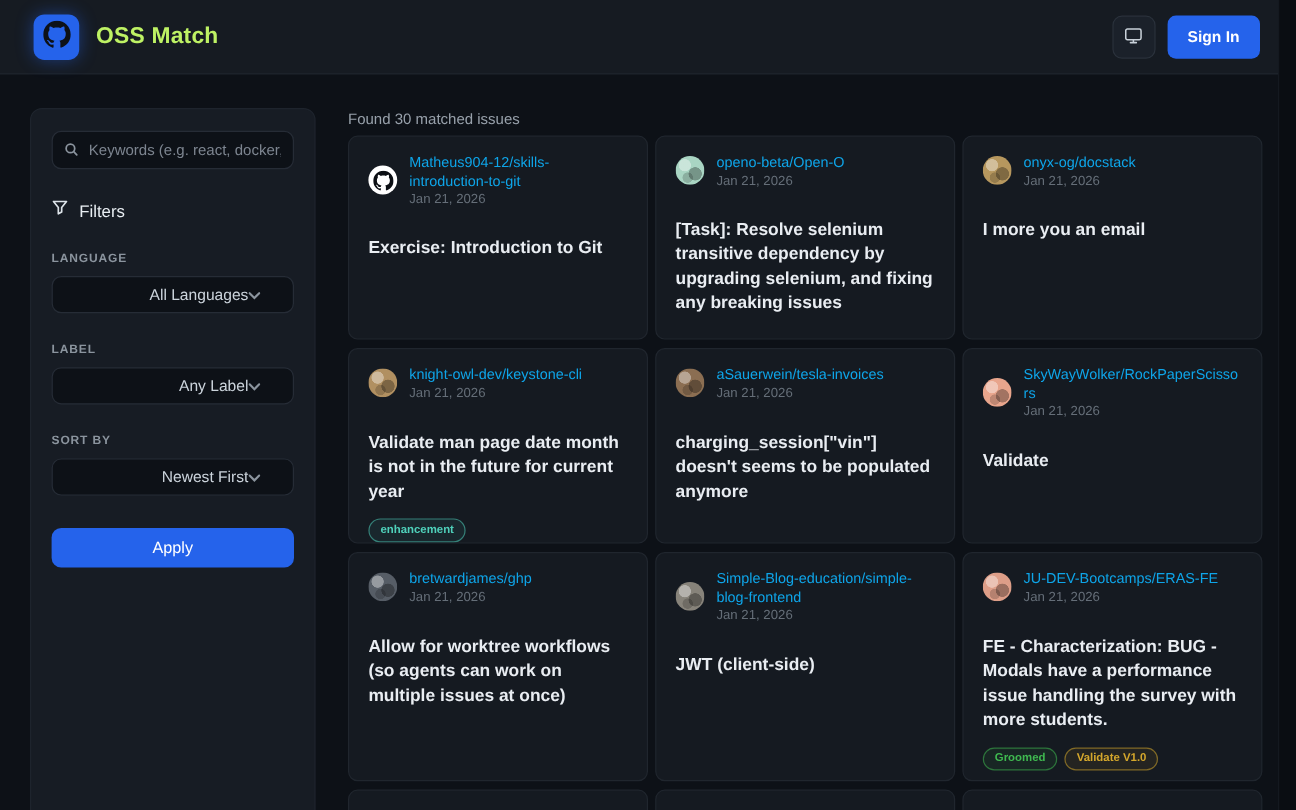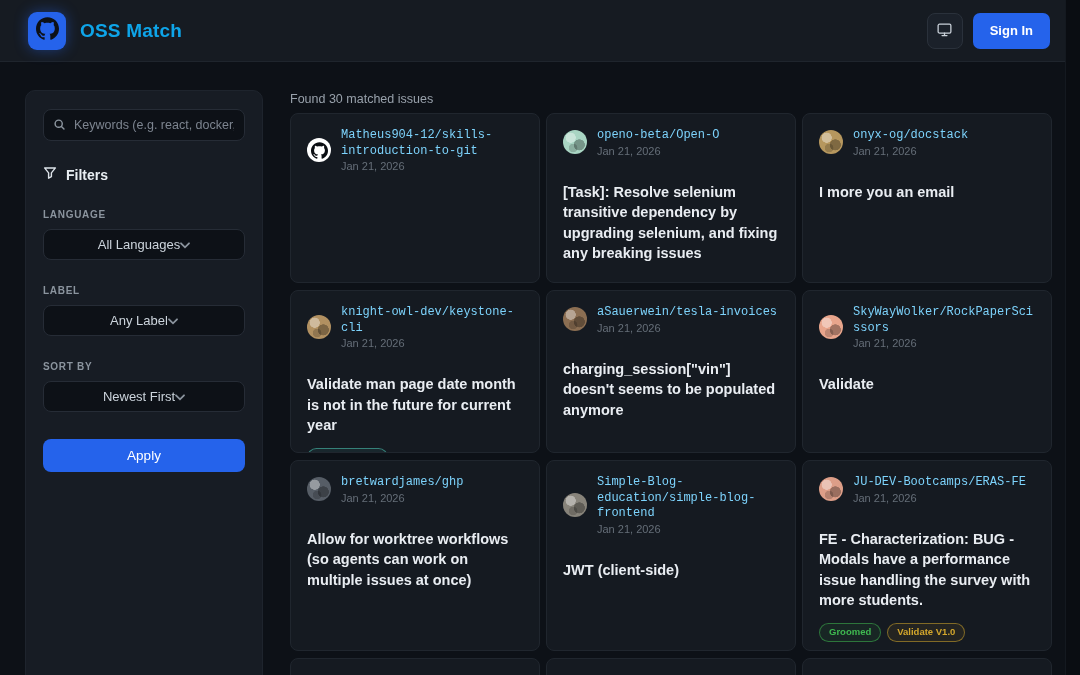--- a/index.html
+++ b/index.html
@@ -15,21 +15,21 @@
     position:absolute; top:0; left:0; width:1080px; height:62px;
     background:#161b22; border-bottom:1px solid #1f252d;
     display:flex; align-items:center; padding:0 30px 0 28px;
   }
   .logo-tile {
     width:38px; height:38px; border-radius:9px; background:#2563eb;
     display:flex; align-items:center; justify-content:center;
     box-shadow:0 0 14px rgba(37,99,235,.45);
   }
   .logo-tile svg { width:23px; height:23px; fill:#0d1117; }
-  .app-title { margin-left:14px; font-size:19px; font-weight:700; color:#0ea5e9; letter-spacing:.2px; }
+  .app-title { margin-left:14px; font-size:19px; font-weight:700; color:#bef264; letter-spacing:.2px; }
   .header-right { margin-left:auto; display:flex; align-items:center; gap:10px; }
   .icon-btn {
     width:36px; height:36px; border-radius:8px; background:#1b212a;
     border:1px solid #2a313b; display:flex; align-items:center; justify-content:center; cursor:pointer;
   }
   .icon-btn svg { width:17px; height:17px; stroke:#c9d1d9; fill:none; stroke-width:1.8; stroke-linecap:round; }
   .signin-btn {
     height:36px; padding:0 17px; border:none; border-radius:7px;
     background:#2563eb; color:#fff; font-family:inherit;
     font-size:13px; font-weight:700; cursor:pointer;
@@ -46,27 +46,27 @@
     stroke:#8b949e; fill:none; stroke-width:1.8; stroke-linecap:round;
   }
   .search-input {
     width:100%; height:32px; background:#0d1117; border:1px solid #262c36;
     border-radius:8px; color:#c9d1d9; font-family:inherit; font-size:12.5px;
     padding:0 10px 0 30px; outline:none;
   }
   .search-input::placeholder { color:#7d8590; }
   .filters-row { margin-top:25px; display:flex; align-items:center; gap:9px; }
   .filters-row svg { width:14px; height:14px; stroke:#dde3e9; fill:none; stroke-width:1.6; stroke-linejoin:round; }
-  .filters-title { font-size:14px; font-weight:700; color:#e9eef3; }
+  .filters-title { font-size:14px; font-weight:400; color:#e9eef3; }
   .group-label {
     margin-top:25px; font-size:10px; font-weight:700; color:#8b949e; letter-spacing:.7px;
   }
   .select {
     margin-top:9px; height:31px; background:#0d1117; border:1px solid #262c36;
-    border-radius:8px; display:flex; align-items:center; justify-content:center;
+    border-radius:8px; display:flex; align-items:center; justify-content:flex-end;
     padding:0 27px; font-size:13px; color:#ccd4dc; cursor:pointer;
   }
   .select svg { width:10px; height:7px; stroke:#8b949e; fill:none; stroke-width:1.8; stroke-linecap:round; }
   .apply-btn {
     margin-top:27px; width:100%; height:33px; border:none; border-radius:8px;
     background:#2563eb; color:#fff; font-family:inherit; font-size:13.5px; font-weight:400; cursor:pointer;
   }
   
   .results-count { position:absolute; left:290px; top:92px; font-size:12.5px; color:#98a1ab; }
   .grid {
@@ -84,21 +84,21 @@
     width:24px; height:24px; border-radius:50%; flex:none;
     background-color:#888;
     background-image:
       radial-gradient(circle at 32% 32%, rgba(255,255,255,.38) 0 21%, rgba(255,255,255,0) 23%),
       radial-gradient(circle at 68% 62%, rgba(0,0,0,.30) 0 24%, rgba(0,0,0,0) 26%),
       radial-gradient(circle at 42% 75%, rgba(0,0,0,.18) 0 18%, rgba(0,0,0,0) 20%);
   }
   .avatar.gh { background:#fff; display:flex; align-items:center; justify-content:center; }
   .avatar.gh svg { width:17px; height:17px; fill:#0b0e13; }
   .meta { min-width:0; }
-  .repo { font-size:12px; color:#7dd3fc; line-height:1.3; word-break:break-word;font-family:Liberation Mono, monospace; }
+  .repo { font-size:12px; color:#0ea5e9; line-height:1.3; word-break:break-word; }
   .date { font-size:11px; color:#656e78; margin-top:1px; }
   .title { margin-top:25px; font-size:14.5px; font-weight:700; color:#e9edf2; line-height:1.42; }
   .labels { margin-top:12px; display:flex; gap:6px; flex-wrap:wrap; }
   .pill {
     display:inline-block; font-size:9.5px; font-weight:700;
     padding:2.5px 9px; border-radius:999px; border:1px solid; line-height:1.3;
   }
   
   .scroll-track {
     position:absolute; right:0; top:0; width:15px; height:675px;
@@ -185,20 +185,21 @@
       <div class="avatar gh">
   <svg viewBox="0 0 24 24" xmlns="http://www.w3.org/2000/svg">
             <path d="M12 .297c-6.63 0-12 5.373-12 12 0 5.303 3.438 9.8 8.205 11.385.6.113.82-.258.82-.577 0-.285-.01-1.04-.015-2.04-3.338.724-4.042-1.61-4.042-1.61C4.422 18.07 3.633 17.7 3.633 17.7c-1.087-.744.084-.729.084-.729 1.205.084 1.838 1.236 1.838 1.236 1.07 1.835 2.809 1.305 3.495.998.108-.776.417-1.305.76-1.605-2.665-.3-5.466-1.332-5.466-5.93 0-1.31.465-2.38 1.235-3.22-.135-.303-.54-1.523.105-3.176 0 0 1.005-.322 3.3 1.23.96-.267 1.98-.399 3-.405 1.02.006 2.04.138 3 .405 2.28-1.552 3.285-1.23 3.285-1.23.645 1.653.24 2.873.12 3.176.765.84 1.23 1.91 1.23 3.22 0 4.61-2.805 5.625-5.475 5.92.42.36.81 1.096.81 2.22 0 1.606-.015 2.896-.015 3.286 0 .315.21.69.825.57C20.565 22.092 24 17.592 24 12.297c0-6.627-5.373-12-12-12"></path>
           </svg>
 </div>
       <div class="meta">
         <div class="repo">Matheus904-12/skills-introduction-to-git</div>
         <div class="date">Jan 21, 2026</div>
       </div>
     </div>
+    <h3 class="title">Exercise: Introduction to Git</h3>
     <div class="labels"></div>
   </article>
 
   <article class="card">
     <div class="card-head">
       <div class="avatar" style="background-color: rgb(169, 213, 195);"></div>
       <div class="meta">
         <div class="repo">openo-beta/Open-O</div>
         <div class="date">Jan 21, 2026</div>
       </div>

